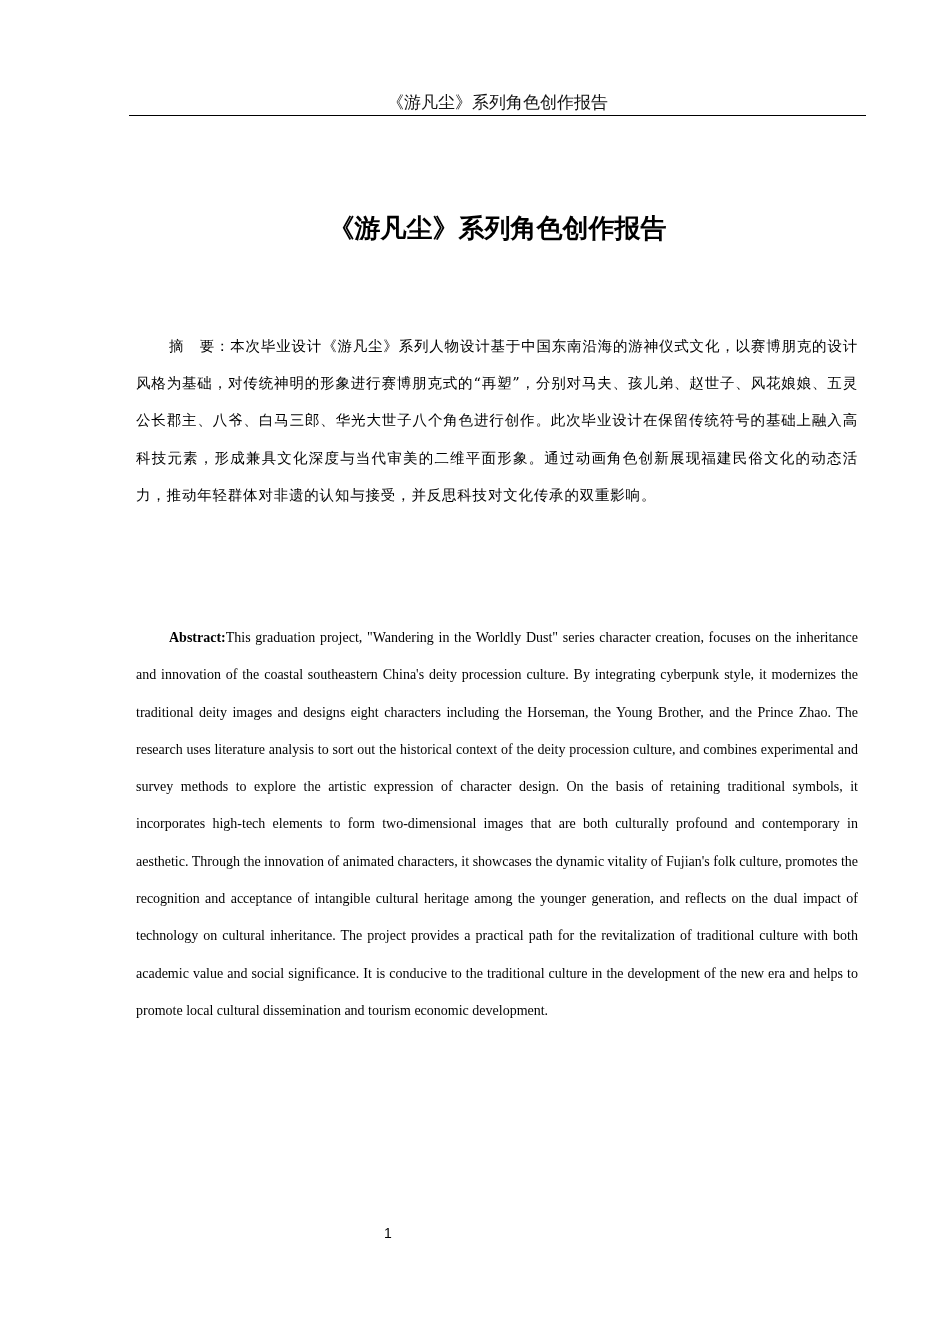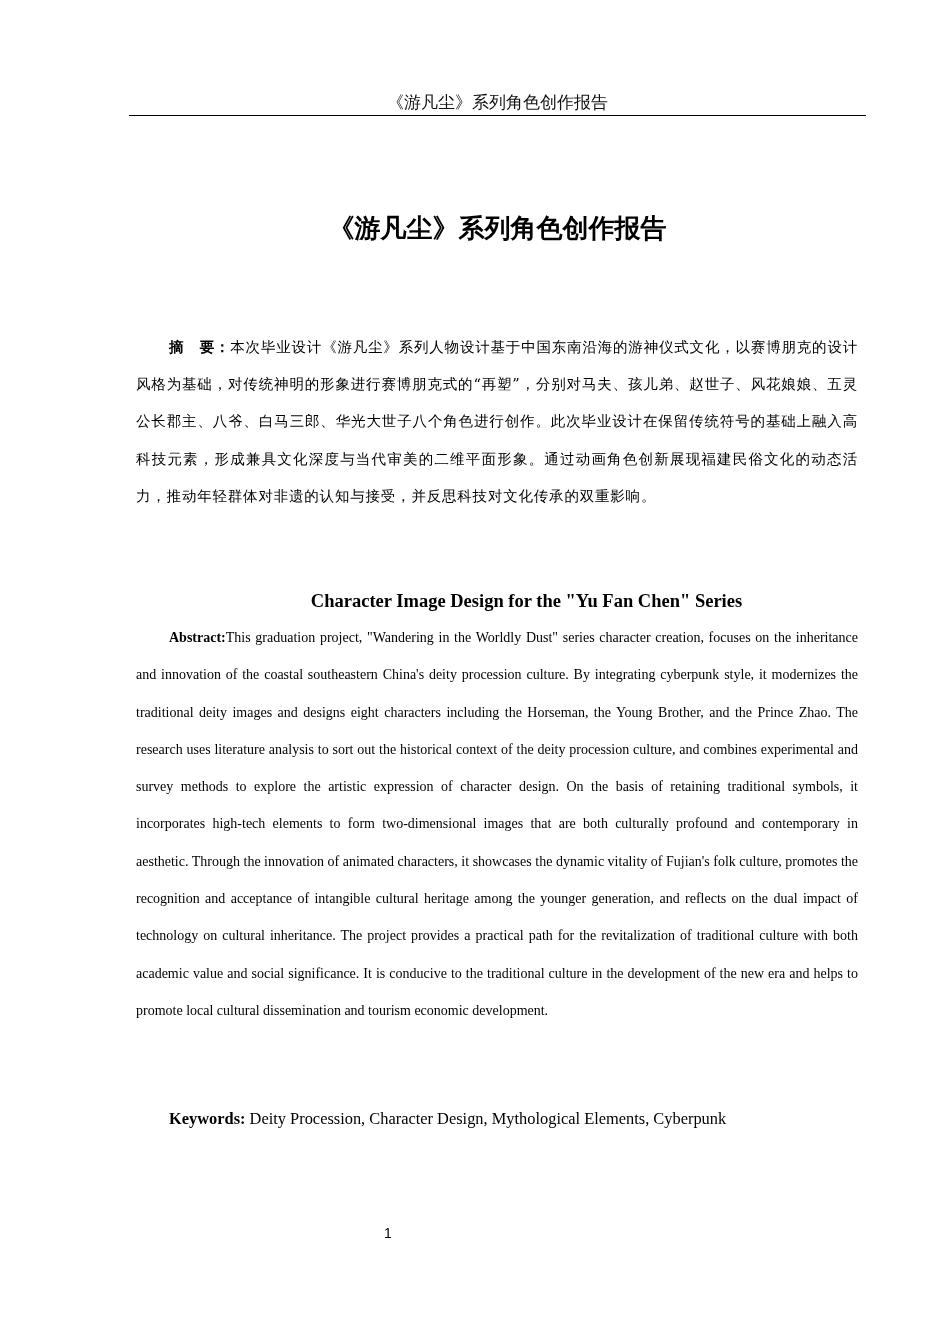--- a/index.html
+++ b/index.html
@@ -12,21 +12,21 @@
     .header-rule { position: absolute; left: 129px; top: 115px; width: 737px; height: 0; border-top: 1.5px solid #000; }
     .main-title {
       position: absolute; left: 129px; top: 208px; width: 737px; text-align: center;
       font-family: "DejaVu Sans", sans-serif; font-weight: bold; font-size: 26px; line-height: 40px;
     }
     .cn-abstract {
       position: absolute; left: 136px; top: 328px; width: 722px;
       font-family: "DejaVu Serif", serif; font-size: 14.5px; line-height: 37.2px;
       text-align: justify; text-align-last: left; letter-spacing: 0.8px;
     }
-    .cn-abstract .label { font-weight: bold; }
+    .cn-abstract .label { font-weight: normal; }
     .indent { display: inline-block; width: 33px; }
     .cn-keywords {
       position: absolute; left: 136px; top: 550px; width: 722px;
       font-family: "DejaVu Serif", serif; font-size: 14.5px; line-height: 34px; letter-spacing: 0.8px;
     }
     .cn-keywords .label { font-weight: bold; }
     .en-title {
       position: absolute; left: 129px; top: 586px; width: 795px; text-align: center;
       font-family: "Liberation Serif", serif; font-weight: bold; font-size: 18.5px; line-height: 30px;
     }
@@ -52,21 +52,19 @@
 <div class="page">
 
   <div class="running-header">《游凡尘》系列角色创作报告</div>
   <div class="header-rule"></div>
 
   <h1 class="main-title" style="margin:0;">《游凡尘》系列角色创作报告</h1>
 
   <p class="cn-abstract" style="margin:0;"><span class="indent"></span><span class="label">摘　要：</span><span>本次毕业设计《游凡尘》系列人物设计基于中国东南沿海的游神仪式文化，以赛博朋克的设计风格为基础，对传统神明的形象进行赛博朋克式的“再塑”，分别对马夫、孩儿弟、赵世子、风花娘娘、五灵公长郡主、八爷、白马三郎、华光大世子八个角色进行创作。此次毕业设计在保留传统符号的基础上融入高科技元素，形成兼具文化深度与当代审美的二维平面形象。通过动画角色创新展现福建民俗文化的动态活力，推动年轻群体对非遗的认知与接受，并反思科技对文化传承的双重影响。</span></p>
 
 
-  <h2 class="en-title" style="margin:0;">Character Image Design for the "Yu Fan Chen" Series</h2>
 
   <p class="en-abstract" style="margin:0;"><span class="indent"></span><span class="label">Abstract:</span><span>This graduation project, "Wandering in the Worldly Dust" series character creation, focuses on the inheritance and innovation of the coastal southeastern China's deity procession culture. By integrating cyberpunk style, it modernizes the traditional deity images and designs eight characters including the Horseman, the Young Brother, and the Prince Zhao. The research uses literature analysis to sort out the historical context of the deity procession culture, and combines experimental and survey methods to explore the artistic expression of character design. On the basis of retaining traditional symbols, it incorporates high-tech elements  to form two-dimensional images that are both culturally profound and contemporary in aesthetic. Through the innovation of animated characters, it showcases the dynamic vitality of Fujian's folk culture, promotes the recognition and acceptance of intangible cultural heritage among the younger generation, and reflects on the dual impact of technology on cultural inheritance. The project provides a practical path for the revitalization of traditional culture with both academic value and social significance. It is conducive to the traditional culture in the development of the new era and helps to promote local cultural dissemination and tourism economic development.</span></p>
 
-  <p class="en-keywords" style="margin:0;"><span class="indent"></span><span class="label">Keywords:</span><span> Deity Procession, Character Design, Mythological Elements, Cyberpunk</span></p>
 
   <div class="page-number">1</div>
 
 </div>
 
 </body></html>

